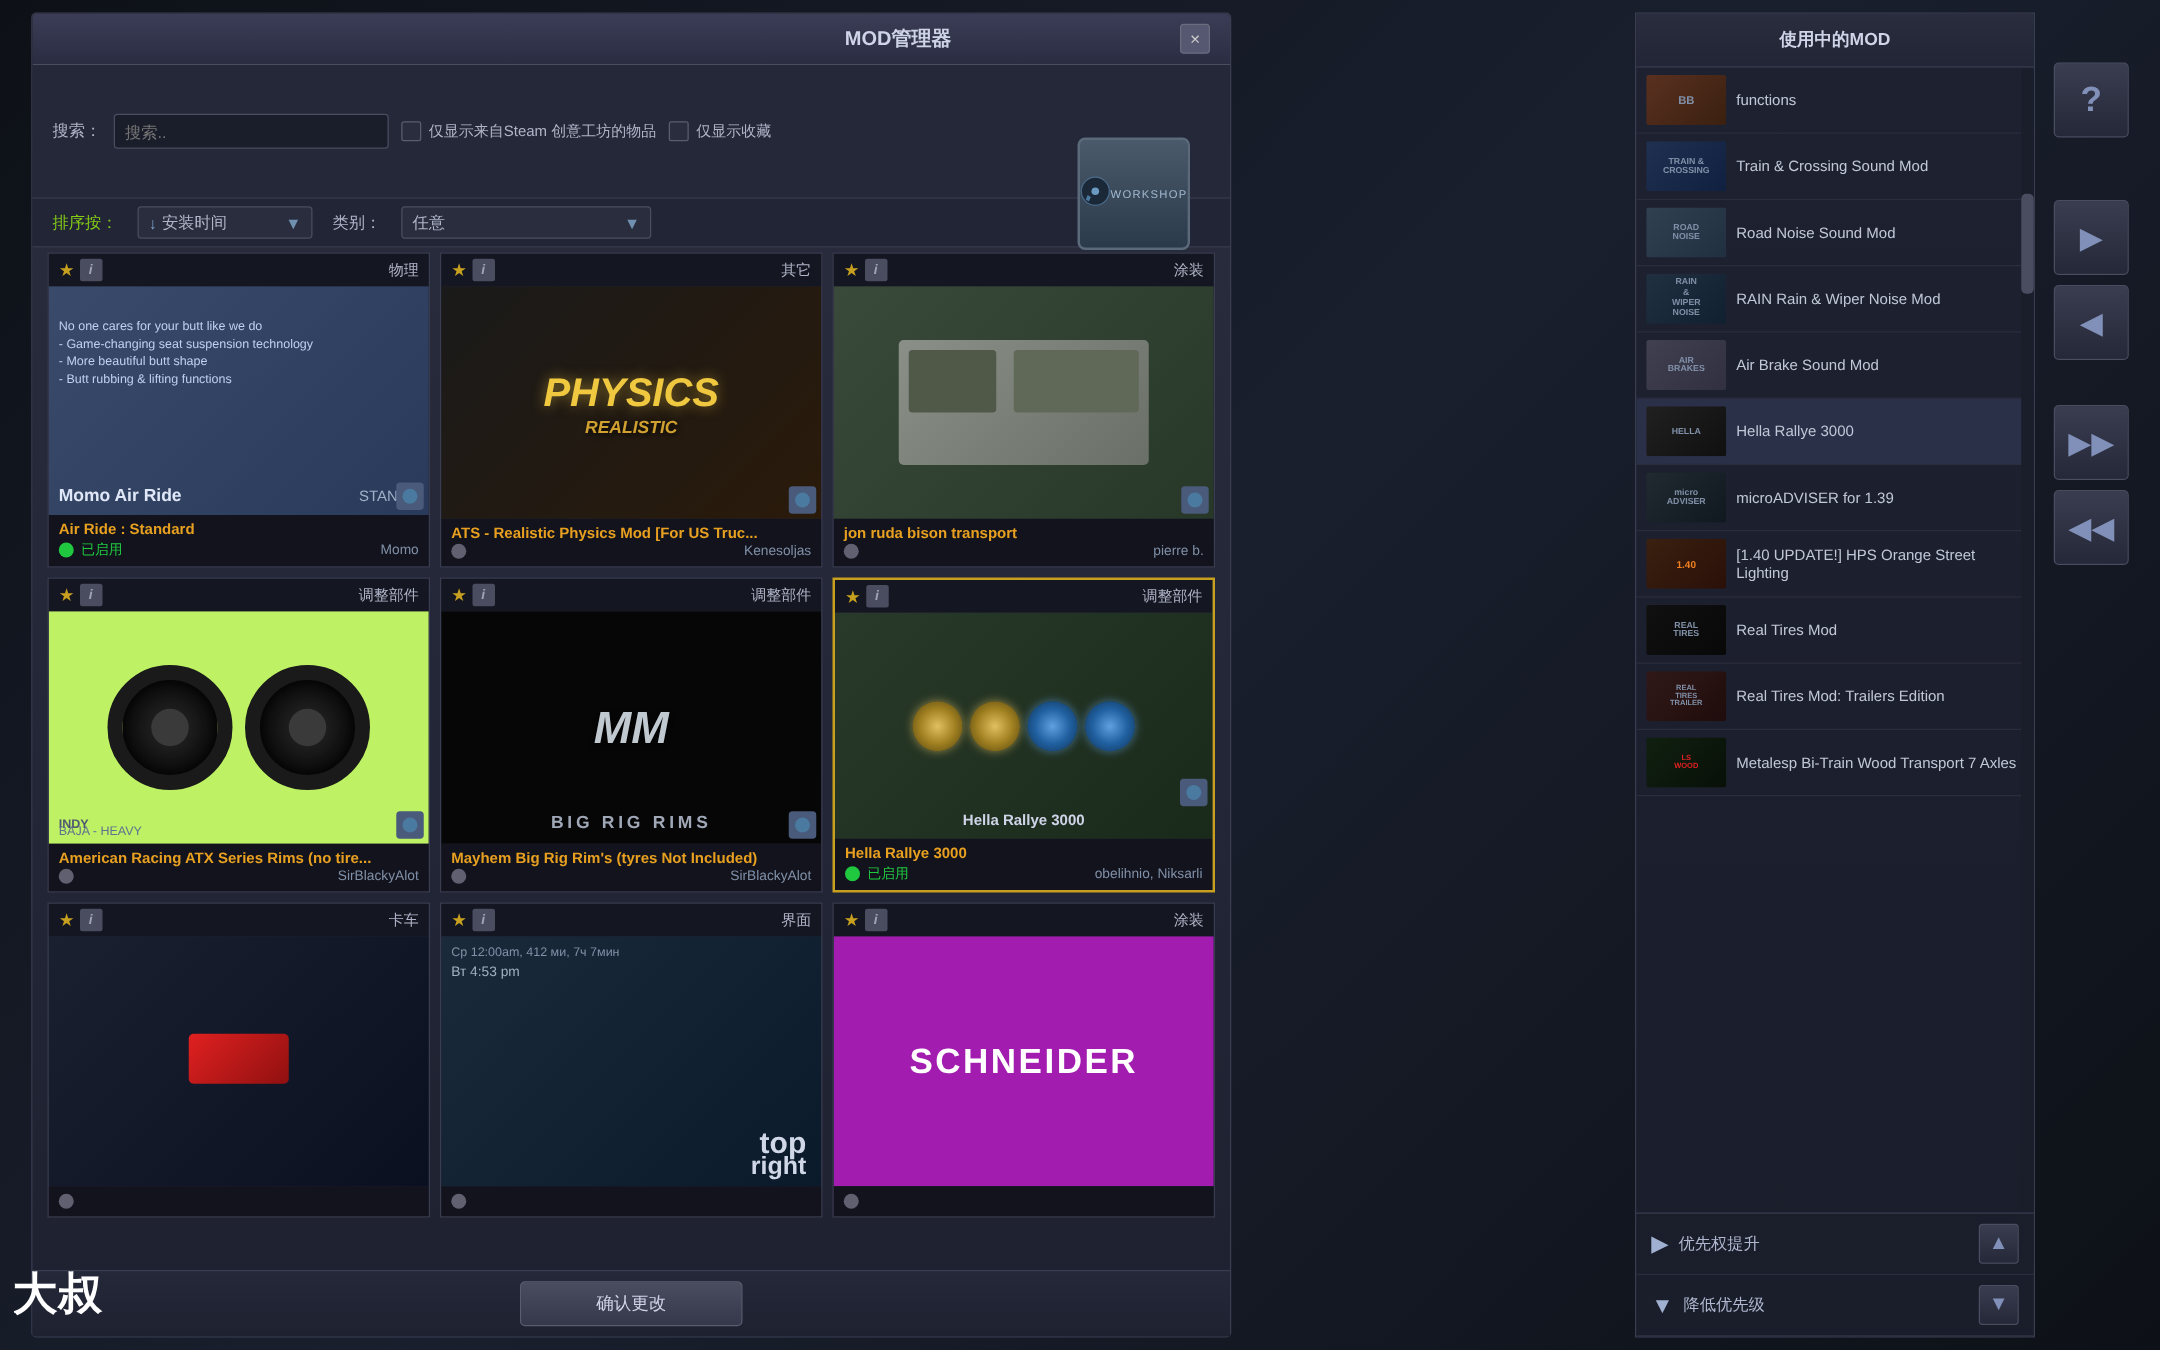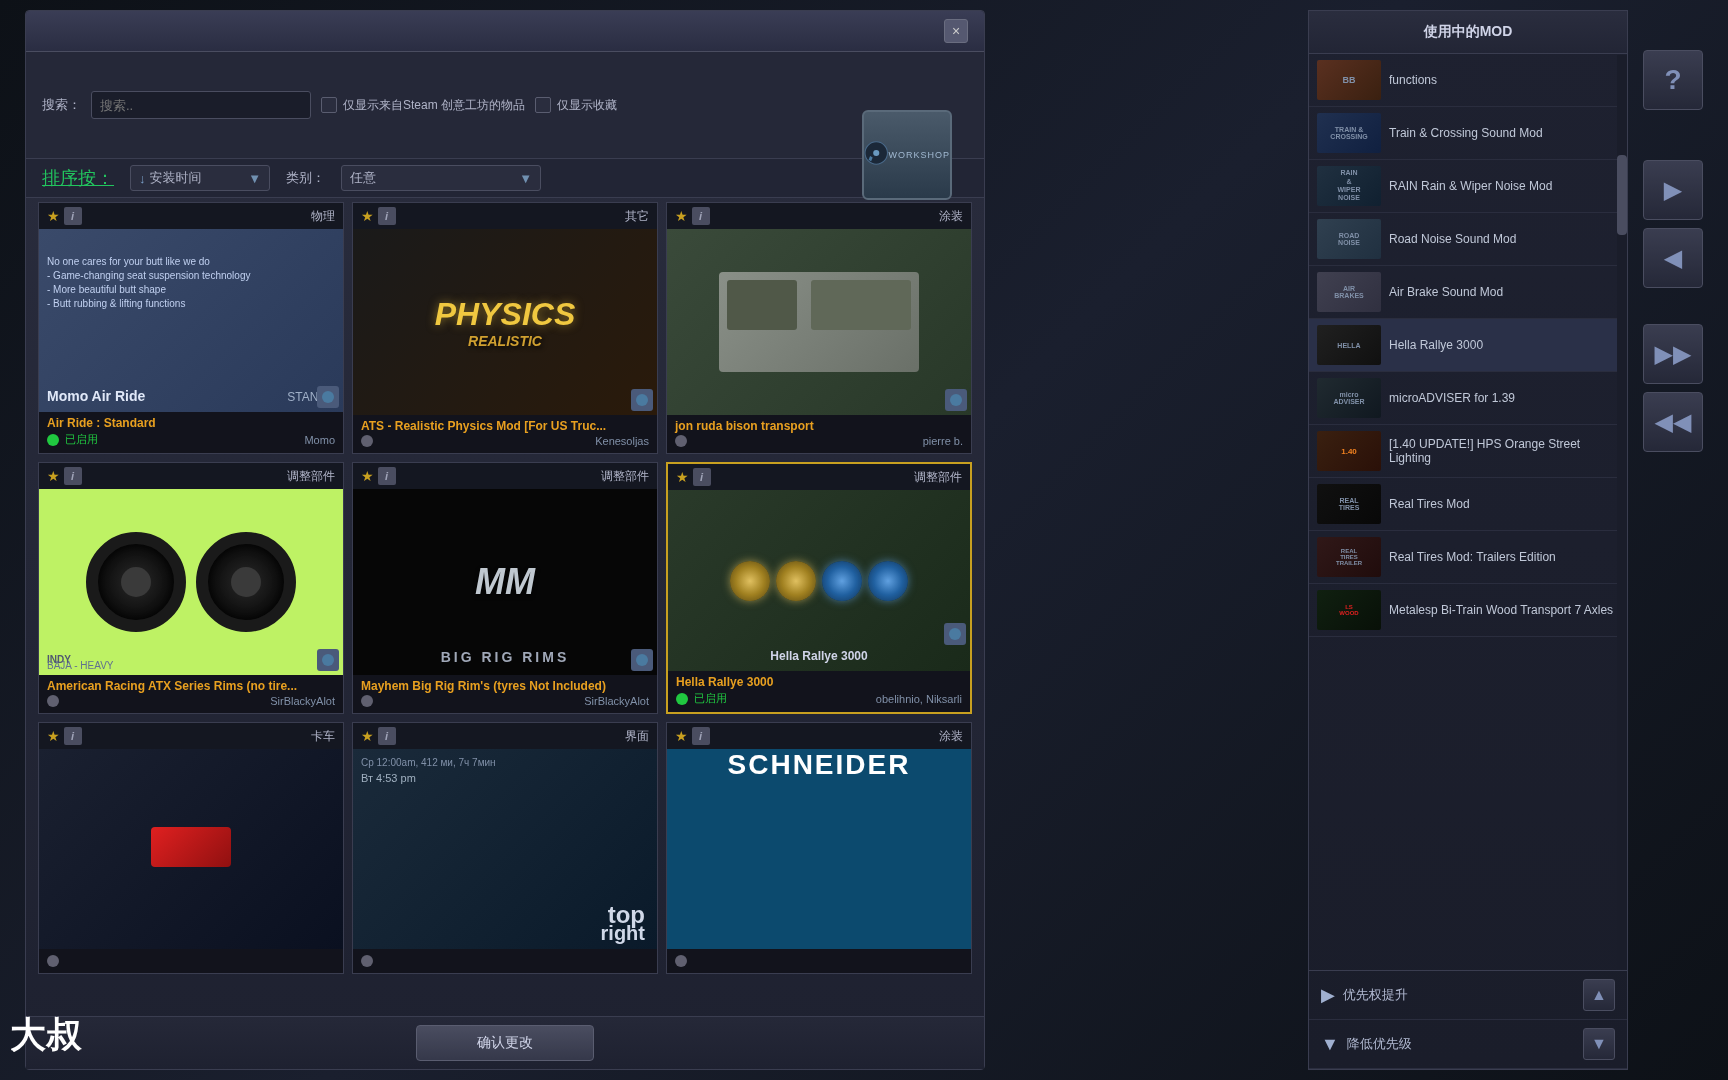--- a/index.html
+++ b/index.html
@@ -123,23 +123,22 @@
     .sort-row {
       padding: 6px 16px;
       display: flex;
       align-items: center;
       gap: 16px;
       background: #222535;
       border-bottom: 1px solid #3a3d50;
     }
 
     .sort-label {
-      color: #22c55e;
-      font-size: 18px;
-      text-decoration: underline;
+      color: #84cc16;
+      font-size: 13px;
     }
 
     .sort-select {
       display: flex;
       align-items: center;
       gap: 4px;
       background: #2a2d3e;
       border: 1px solid #4a4d60;
       border-radius: 3px;
       padding: 3px 8px;
@@ -532,24 +531,25 @@
       background: linear-gradient(135deg, #3a4a3a 0%, #2a3a2a 100%);
       width: 100%;
       height: 100%;
       display: flex;
       align-items: center;
       justify-content: center;
     }
 
     
     .schneider-img {
-      background: #0c4a6e;
+      background: #a21caf;
       width: 100%;
       height: 100%;
       display: flex;
+      align-items: center;
       justify-content: center;
     }
 
     .schneider-text {
       color: #ffffff;
       font-size: 28px;
       font-weight: 900;
       letter-spacing: 2px;
     }
 
@@ -722,20 +722,21 @@
 <body>
 
 <div class="bg-overlay"></div>
 
 <div class="bottom-left-text">大叔</div>
 
 <div class="modal">
 
   <div class="modal-title-bar">
     <div style="flex:1"></div>
+    <div class="modal-title">MOD管理器</div>
     <div class="close-btn">×</div>
   </div>
 
   <div class="search-row">
     <span class="search-label">搜索：</span>
     <input class="search-input" placeholder="搜索.." style="">
     <div class="checkbox-area">
       <div class="checkbox-box"></div>
       <span>仅显示来自Steam 创意工坊的物品</span>
     </div>
@@ -1053,30 +1054,30 @@
 
     <div class="mod-list-item">
       <div class="mod-thumb">
         <div class="thumb-content thumb-train" style="font-size:7px;">TRAIN &amp; CROSSING</div>
       </div>
       <span class="mod-list-name">Train &amp; Crossing Sound Mod</span>
     </div>
 
     <div class="mod-list-item">
       <div class="mod-thumb">
-        <div class="thumb-content thumb-rain" style="font-size:7px;line-height:1.2;">RAIN &amp; WIPER NOISE</div>
-      </div>
-      <span class="mod-list-name">RAIN Rain &amp; Wiper Noise Mod</span>
+        <div class="thumb-content thumb-road" style="font-size:7px;">ROAD NOISE</div>
+      </div>
+      <span class="mod-list-name">Road Noise Sound Mod</span>
     </div>
 
     <div class="mod-list-item">
       <div class="mod-thumb">
-        <div class="thumb-content thumb-road" style="font-size:7px;">ROAD NOISE</div>
-      </div>
-      <span class="mod-list-name">Road Noise Sound Mod</span>
+        <div class="thumb-content thumb-rain" style="font-size:7px;line-height:1.2;">RAIN &amp; WIPER NOISE</div>
+      </div>
+      <span class="mod-list-name">RAIN Rain &amp; Wiper Noise Mod</span>
     </div>
 
     <div class="mod-list-item">
       <div class="mod-thumb">
         <div class="thumb-content thumb-airbrake" style="font-size:7px;">AIR BRAKES</div>
       </div>
       <span class="mod-list-name">Air Brake Sound Mod</span>
     </div>
 
     <div class="mod-list-item active">

